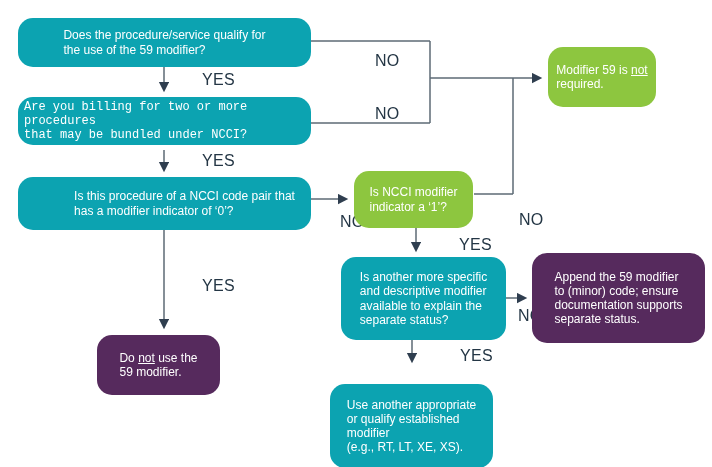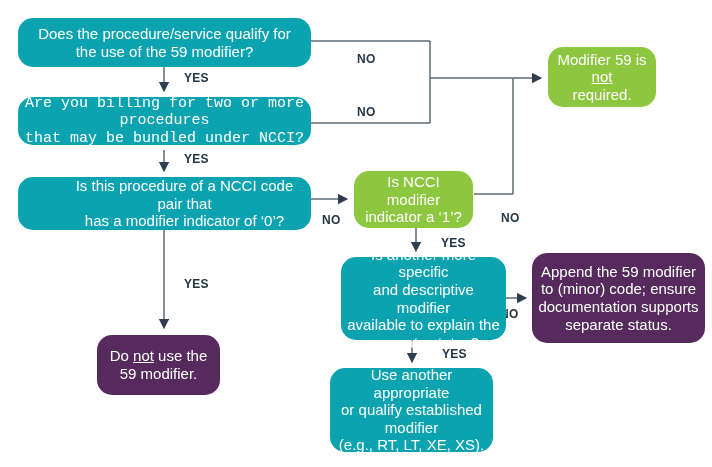--- a/index.html
+++ b/index.html
@@ -17,38 +17,39 @@
   .wires{
     position:absolute;
     left:0; top:0;
     width:712px; height:467px;
   }
   .node{
     position:absolute;
     display:flex;
     align-items:center;
     justify-content:center;
-    text-align:center;
+    text-align:left;
     color:#ffffff;
-    font-size:15px;
+    font-size:12px;
     line-height:1.17;
     border-radius:15px;
     box-sizing:border-box;
     padding:4px 6px;
   }
   .teal{background:#0ca3b1;}
   .green{background:#8dc63f;}
   .purple{background:#562a5d;}
   .ul{text-decoration:underline;}
   .lbl{
     position:absolute;
-    font-size:12px;
-    font-weight:bold;
+    font-size:16px;
+    font-weight:normal;
     color:#243645;
     letter-spacing:0.3px;
+    margin-left:18px;
   }
 </style>
 </head>
 <body>
 
 <div class="canvas">
 
   <svg class="wires" viewBox="0 0 712 467">
     <defs>
       <marker id="arrow" markerWidth="8" markerHeight="8" refX="5.5" refY="3.5" orient="auto">
@@ -147,21 +148,21 @@
     </div>
   </div>
 
   <div class="node purple" style="left:97px;top:335px;width:123px;height:60px;">
     <div>
       <div><span>Do </span><span class="ul">not</span><span> use the</span></div>
       <div>59 modifier.</div>
     </div>
   </div>
 
-  <div class="node teal" style="left:330px;top:368px;width:163px;height:84px;">
+  <div class="node teal" style="left:330px;top:384px;width:163px;height:84px;">
     <div>
       <div>Use another appropriate</div>
       <div>or qualify established</div>
       <div>modifier</div>
       <div>(e.g., RT, LT, XE, XS).</div>
     </div>
   </div>
 
 </div>
 

